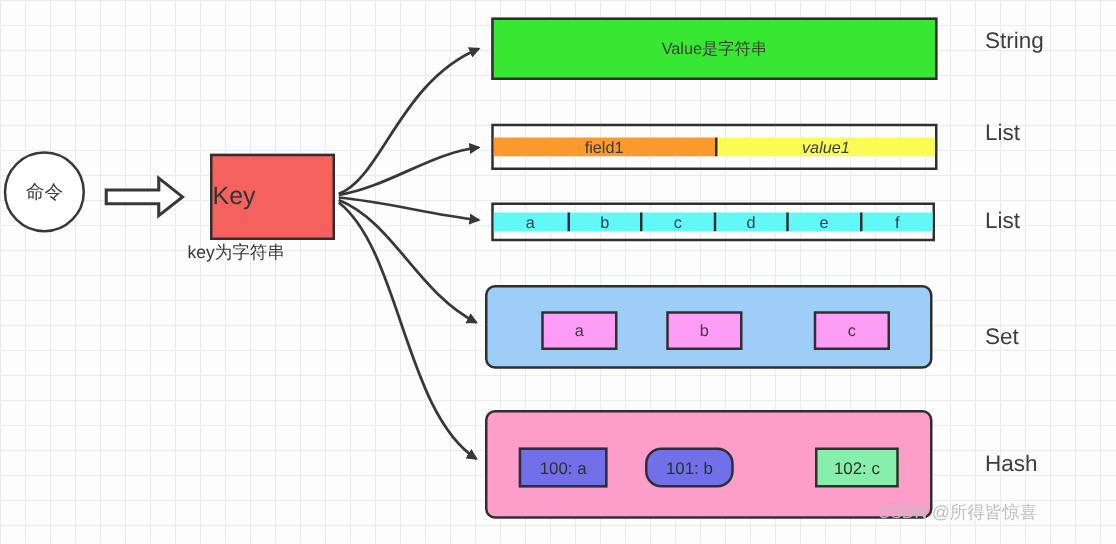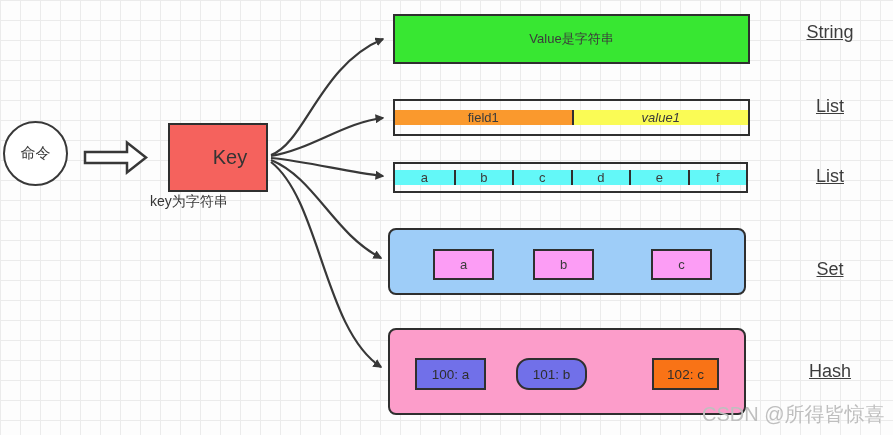--- a/index.html
+++ b/index.html
@@ -31,22 +31,22 @@
     border: 2px solid #383838; border-radius: 50%;
     background: #ffffff;
     display: flex; align-items: center; justify-content: center;
     font-size: 15px;
   }
 
   
   .key-box {
     left: 168px; top: 123px; width: 100px; height: 69px;
     border: 2px solid #2f2f2f;
-    display: flex; align-items: center; justify-content: center;
-    font-size: 20px; color: #343434; padding-left: 24px;
+    display: flex; align-items: center; 
+    font-size: 20px; color: #343434;
   }
   .key-caption {
     left: 150px; top: 193px; width: 140px;
     text-align: left; font-size: 14px; color: #363636;
   }
 
   
   .box {
     border: 2px solid #2f2f2f;
     display: flex; align-items: center; justify-content: center;
@@ -86,32 +86,32 @@
     border: 2px solid #2f2f2f;
     display: flex; align-items: center; justify-content: center;
     font-size: 13.5px; color: #2e2e2e;
   }
   .zset-cell.c0 { left: 25px; }
   .zset-cell.c1 { left: 126px; border-radius: 13px; }
   .zset-cell.c2 { left: 262px; width: 67px; }
 
   
   .type-label {
-    width: 84px; left: 788px; text-align: center;
-    font-size: 18px; color: #3d3d3d; text-decoration: underline;
+    width: 84px; left: 788px; text-align: left;
+    font-size: 18px; color: #3d3d3d;
   }
   .type-label.string { top: 22px; }
   .type-label.hash   { top: 96px; }
   .type-label.list   { top: 166px; }
   .type-label.set    { top: 259px; }
   .type-label.zset   { top: 361px; }
 
   .watermark {
     left: 702px; top: 401px; width: 190px;
-    font-size: 20px; color: #bfbfbf;
+    font-size: 14px; color: #bfbfbf;
     white-space: nowrap; z-index: 5;
   }
 </style>
 </head>
 <body>
 
 <div class="canvas">
 
   <svg class="overlay" viewBox="0 0 893 435">
     <defs>
@@ -184,21 +184,21 @@
       </div>
   </div>
 
   <div class="abs zset-container" style="background-color: rgb(252, 157, 202);">
     <div class="zset-cell c0" style="background-color: rgb(113, 112, 233);">
         <span>100: a</span>
       </div>
     <div class="zset-cell c1" style="background-color: rgb(113, 112, 233);">
         <span>101: b</span>
       </div>
-    <div class="zset-cell c2" style="background-color: #f97316;">
+    <div class="zset-cell c2" style="background-color: #86efac;">
         <span>102: c</span>
       </div>
   </div>
 
   <div class="abs type-label string">String</div>
   <div class="abs type-label hash">List</div>
   <div class="abs type-label list">List</div>
   <div class="abs type-label set">Set</div>
   <div class="abs type-label zset">Hash</div>
 

